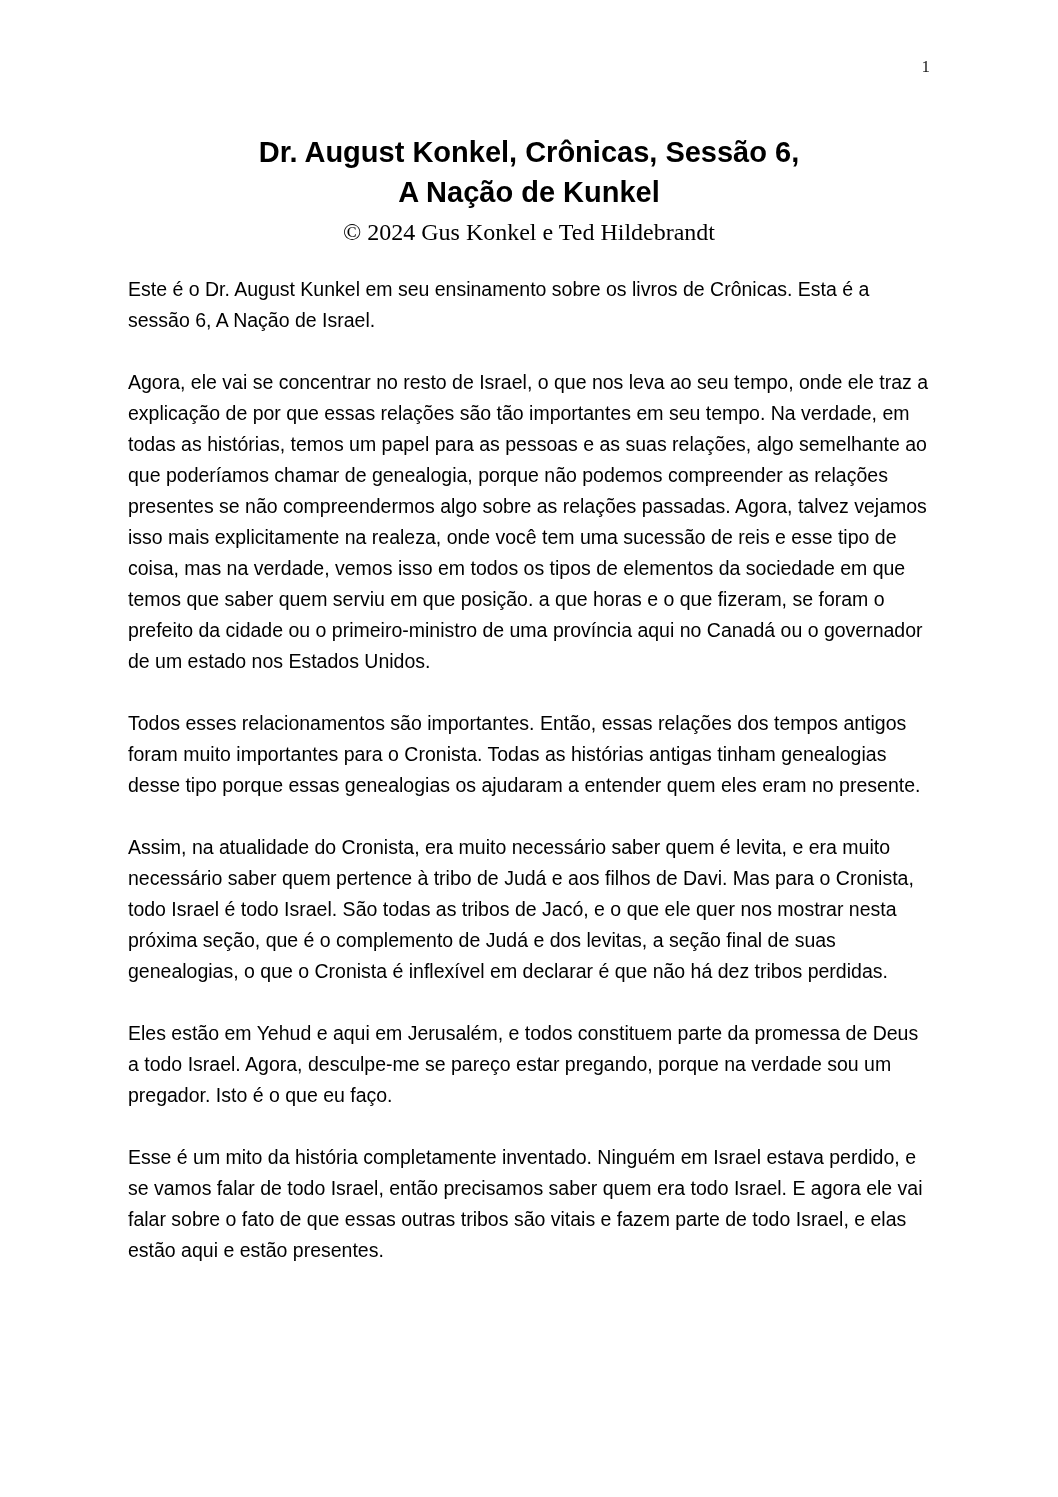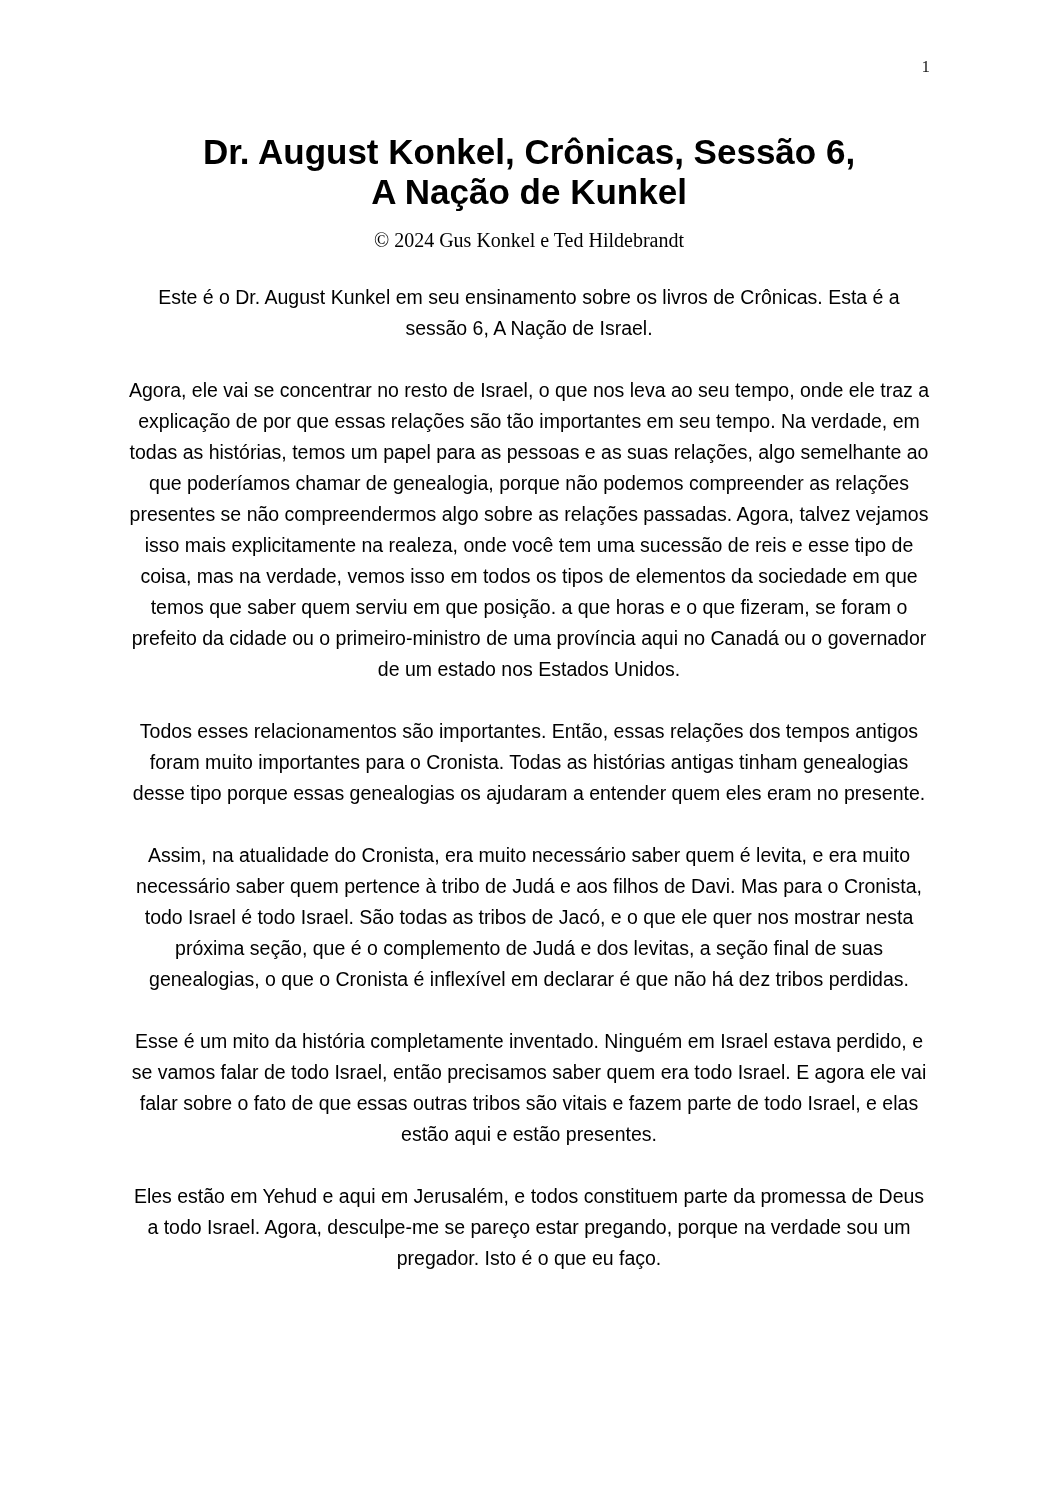--- a/index.html
+++ b/index.html
@@ -27,40 +27,40 @@
   .content {
     padding: 132px 128px 0 128px;
     box-sizing: border-box;
   }
   .title-block {
     text-align: center;
   }
   .title-line {
     font-family: "Liberation Sans", sans-serif;
     font-weight: 700;
-    font-size: 35px;
+    font-size: 29px;
     line-height: 40px;
     color: #000000;
   }
   .byline {
     font-family: "Liberation Serif", serif;
-    font-size: 20px;
+    font-size: 24px;
     line-height: 28px;
-    margin-top: 14px;
+    margin-top: 6px;
     color: #000000;
   }
   .body-text {
     margin-top: 28px;
   }
   .body-text p {
     font-family: "Liberation Sans", sans-serif;
     font-size: 19.5px;
     line-height: 31px;
     margin: 0 0 31px 0;
-    text-align: center;
+    text-align: left;
     color: #000000;
   }
 </style>
 </head>
 <body>
 
 <div class="page">
 
   <div class="page-number">1</div>
 
@@ -70,18 +70,18 @@
       <div class="title-line">Dr. August Konkel, Crônicas, Sessão 6,</div>
       <div class="title-line">A Nação de Kunkel</div>
       <div class="byline">© 2024 Gus Konkel e Ted Hildebrandt</div>
     </div>
 
     <div class="body-text">
       <p>Este é o Dr. August Kunkel em seu ensinamento sobre os livros de Crônicas. Esta é a sessão 6, A Nação de Israel.</p>
       <p>Agora, ele vai se concentrar no resto de Israel, o que nos leva ao seu tempo, onde ele traz a explicação de por que essas relações são tão importantes em seu tempo. Na verdade, em todas as histórias, temos um papel para as pessoas e as suas relações, algo semelhante ao que poderíamos chamar de genealogia, porque não podemos compreender as relações presentes se não compreendermos algo sobre as relações passadas. Agora, talvez vejamos isso mais explicitamente na realeza, onde você tem uma sucessão de reis e esse tipo de coisa, mas na verdade, vemos isso em todos os tipos de elementos da sociedade em que temos que saber quem serviu em que posição. a que horas e o que fizeram, se foram o prefeito da cidade ou o primeiro-ministro de uma província aqui no Canadá ou o governador de um estado nos Estados Unidos.</p>
       <p>Todos esses relacionamentos são importantes. Então, essas relações dos tempos antigos foram muito importantes para o Cronista. Todas as histórias antigas tinham genealogias desse tipo porque essas genealogias os ajudaram a entender quem eles eram no presente.</p>
       <p>Assim, na atualidade do Cronista, era muito necessário saber quem é levita, e era muito necessário saber quem pertence à tribo de Judá e aos filhos de Davi. Mas para o Cronista, todo Israel é todo Israel. São todas as tribos de Jacó, e o que ele quer nos mostrar nesta próxima seção, que é o complemento de Judá e dos levitas, a seção final de suas genealogias, o que o Cronista é inflexível em declarar é que não há dez tribos perdidas.</p>
+      <p>Eles estão em Yehud e aqui em Jerusalém, e todos constituem parte da promessa de Deus a todo Israel. Agora, desculpe-me se pareço estar pregando, porque na verdade sou um pregador. Isto é o que eu faço.</p>
       <p>Esse é um mito da história completamente inventado. Ninguém em Israel estava perdido, e se vamos falar de todo Israel, então precisamos saber quem era todo Israel. E agora ele vai falar sobre o fato de que essas outras tribos são vitais e fazem parte de todo Israel, e elas estão aqui e estão presentes.</p>
-      <p>Eles estão em Yehud e aqui em Jerusalém, e todos constituem parte da promessa de Deus a todo Israel. Agora, desculpe-me se pareço estar pregando, porque na verdade sou um pregador. Isto é o que eu faço.</p>
     </div>
 
   </div>
 </div>
 
 </body></html>

